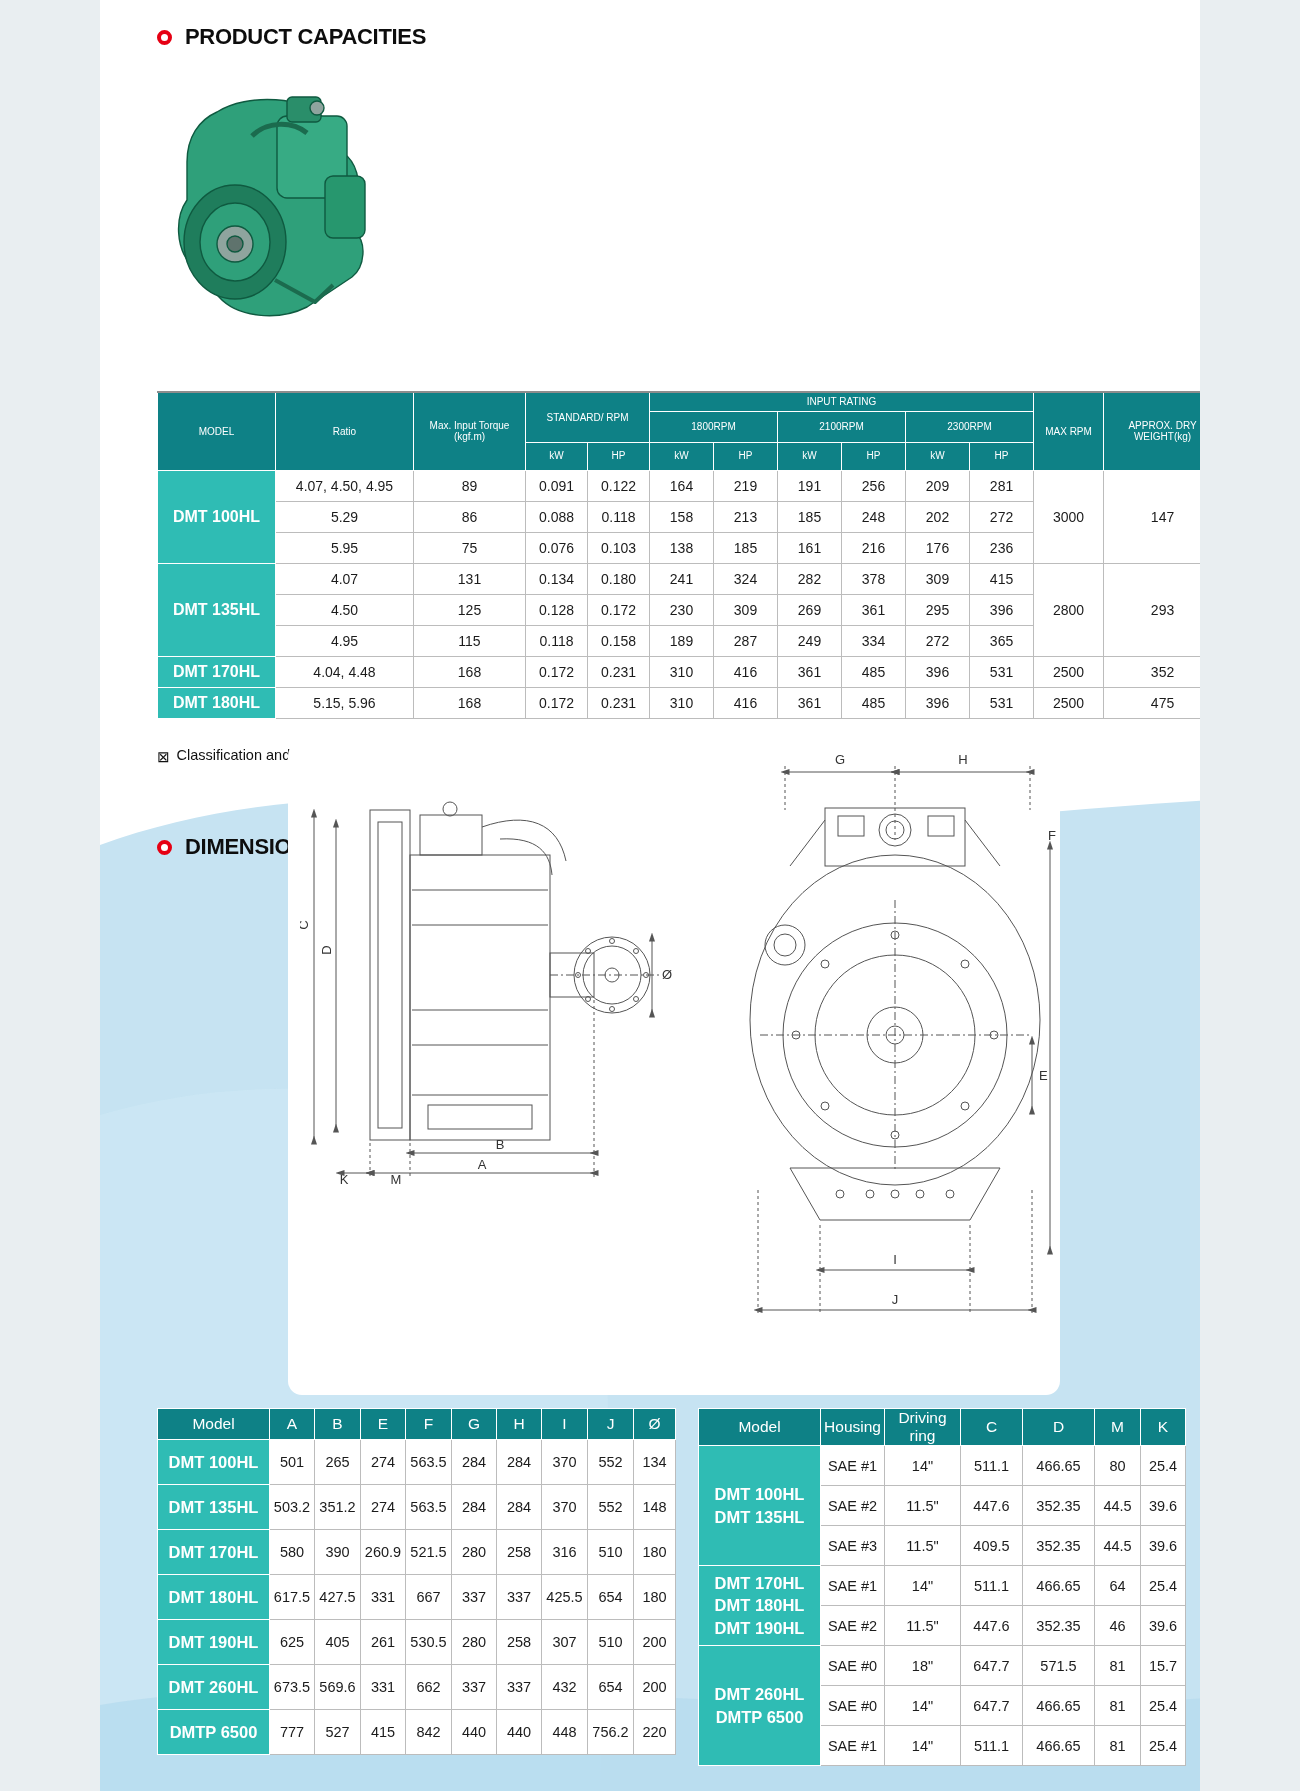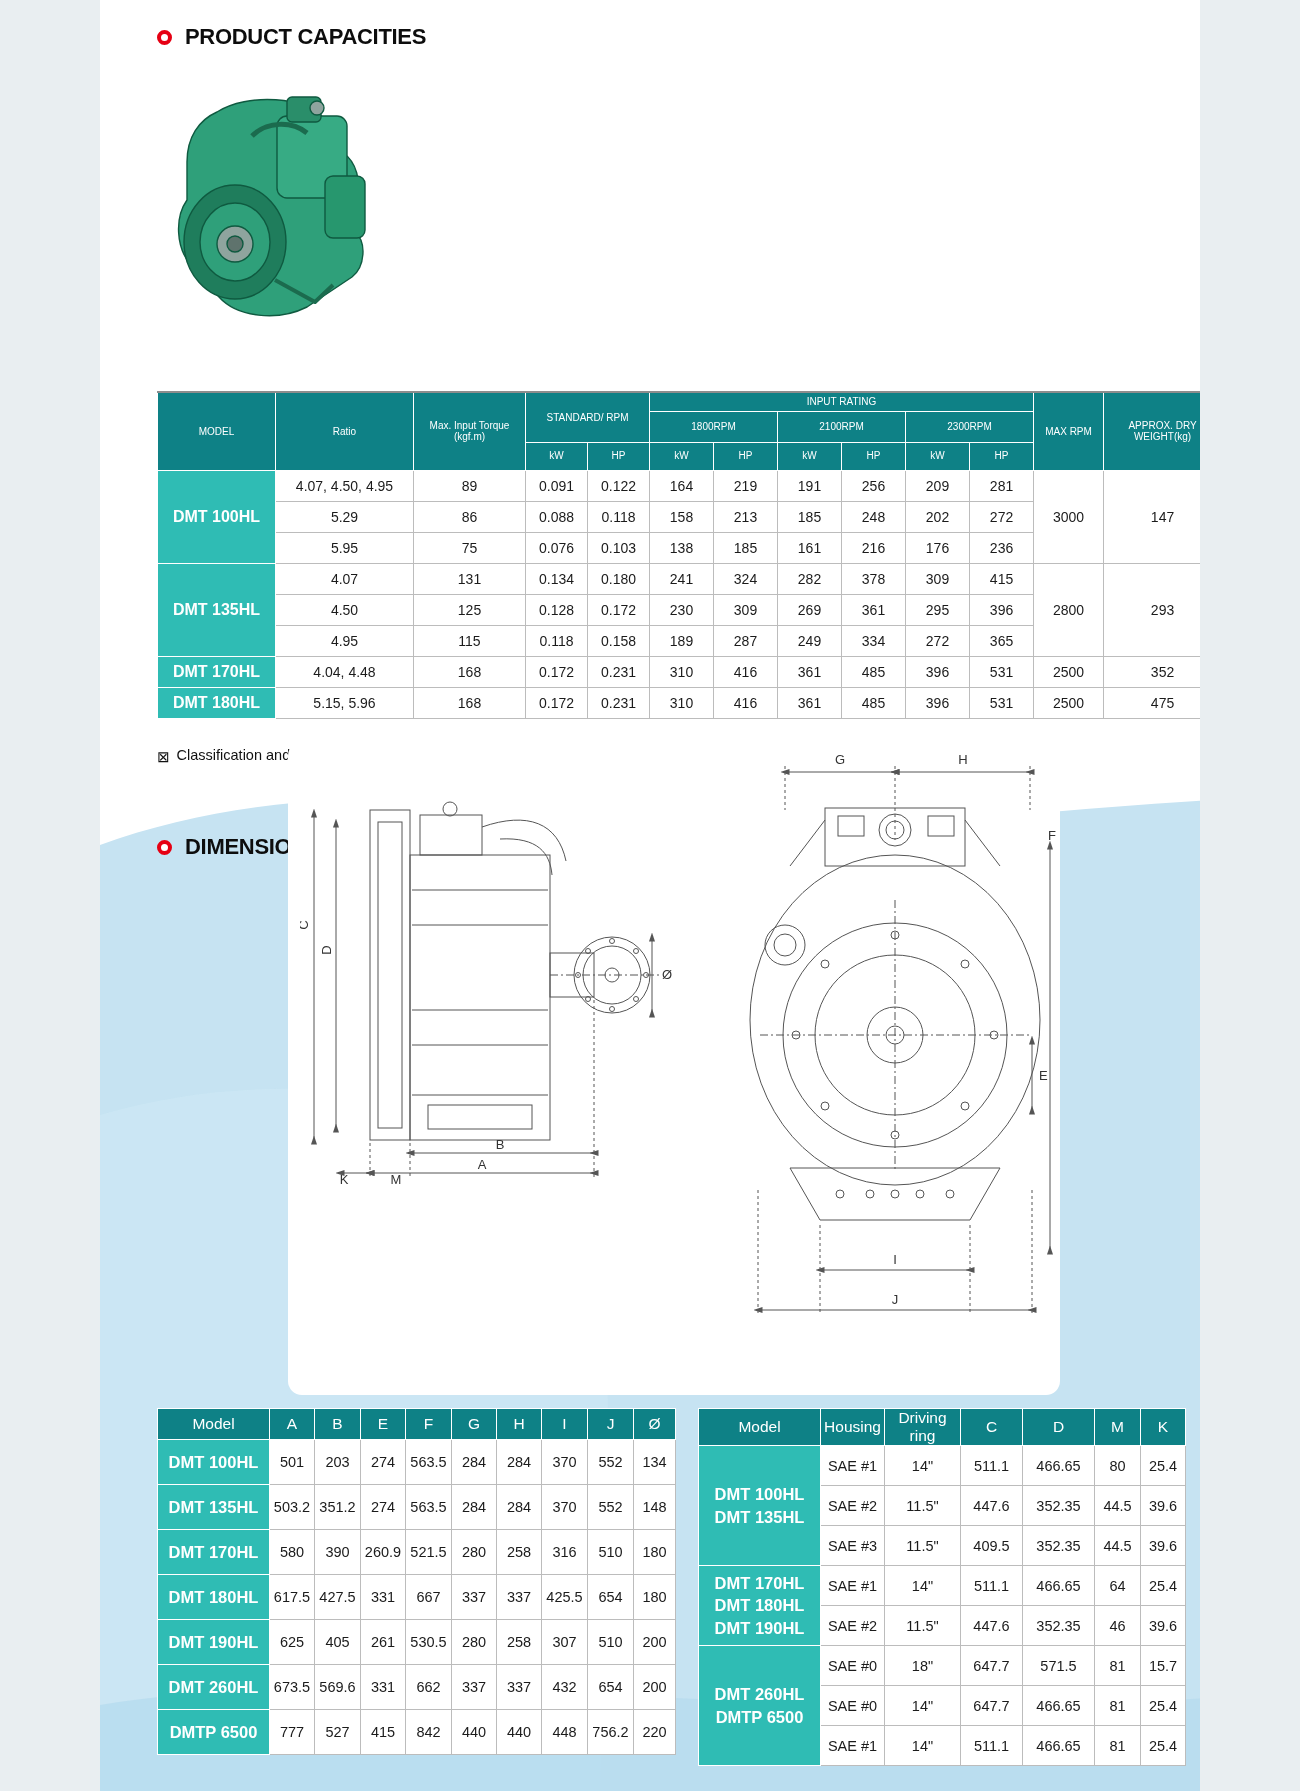--- a/index.html
+++ b/index.html
@@ -410,21 +410,21 @@
         <th>H</th>
         <th>I</th>
         <th>J</th>
         <th>Ø</th>
       </tr>
     </thead>
     <tbody>
         <tr>
           <td class="model-cell">DMT 100HL</td>
           <td>501</td>
-          <td>203</td>
+          <td>265</td>
           <td>274</td>
           <td>563.5</td>
           <td>284</td>
           <td>284</td>
           <td>370</td>
           <td>552</td>
           <td>134</td>
         </tr>
         <tr>
           <td class="model-cell">DMT 135HL</td>

